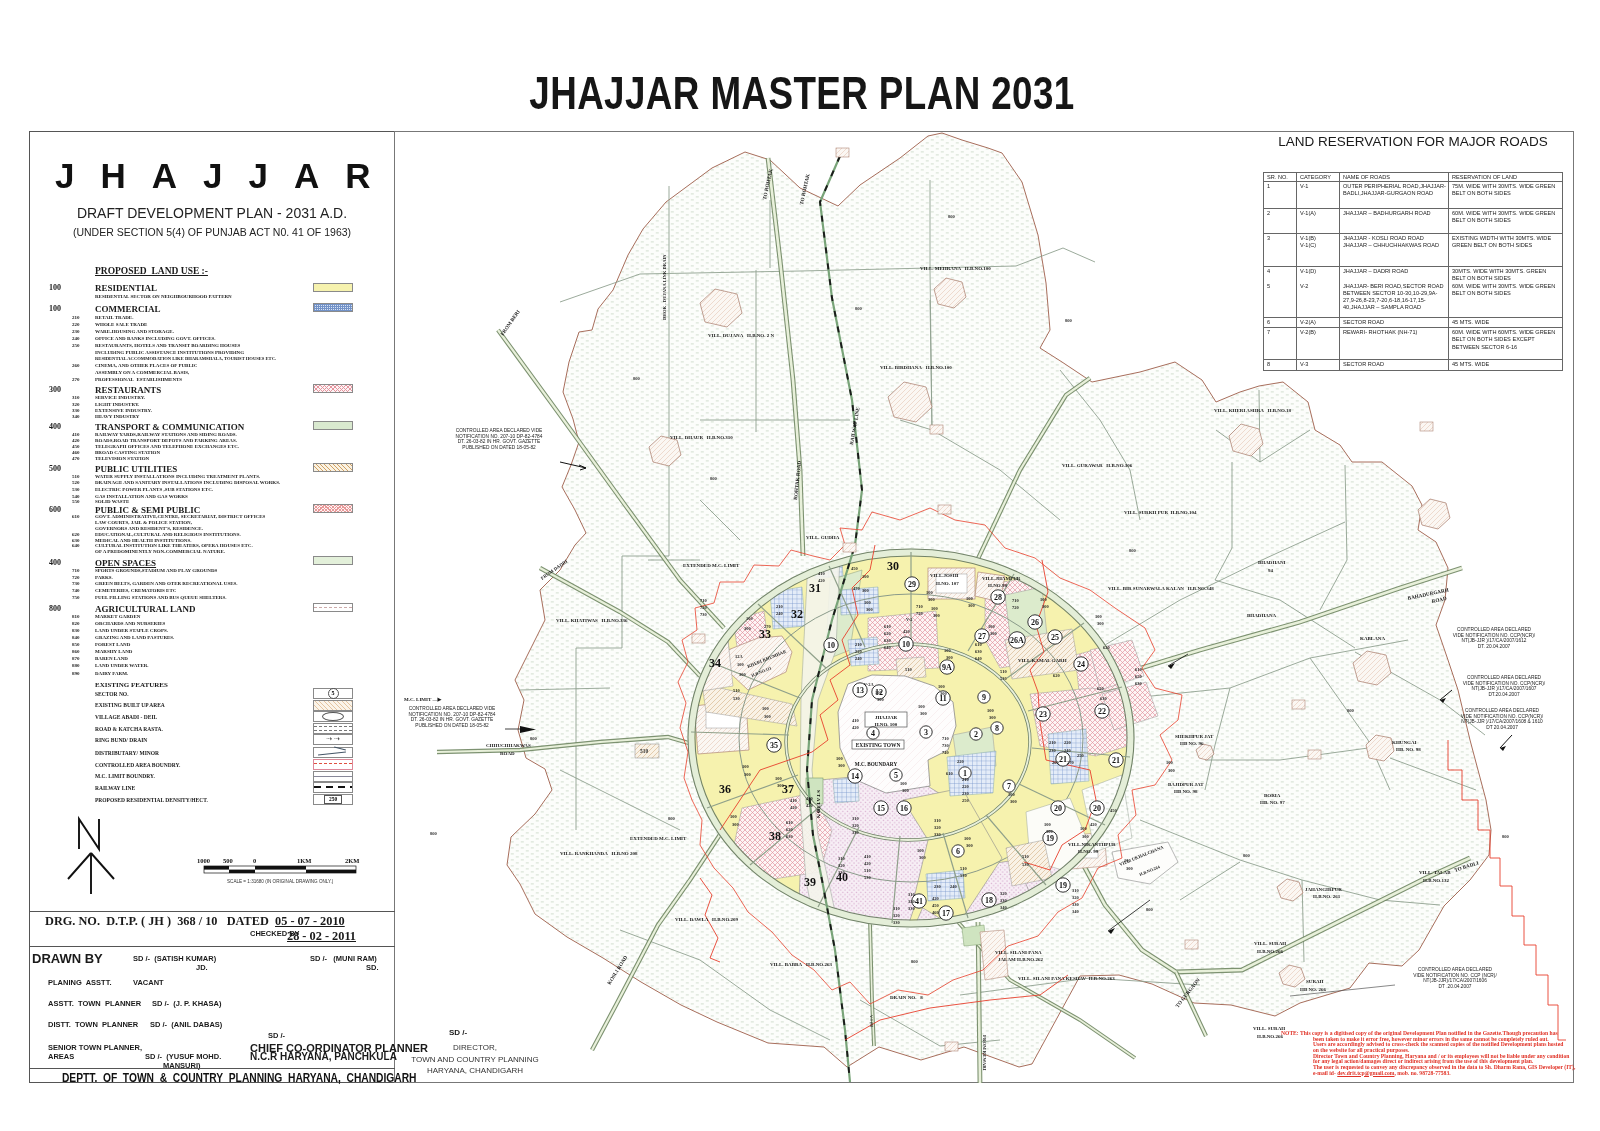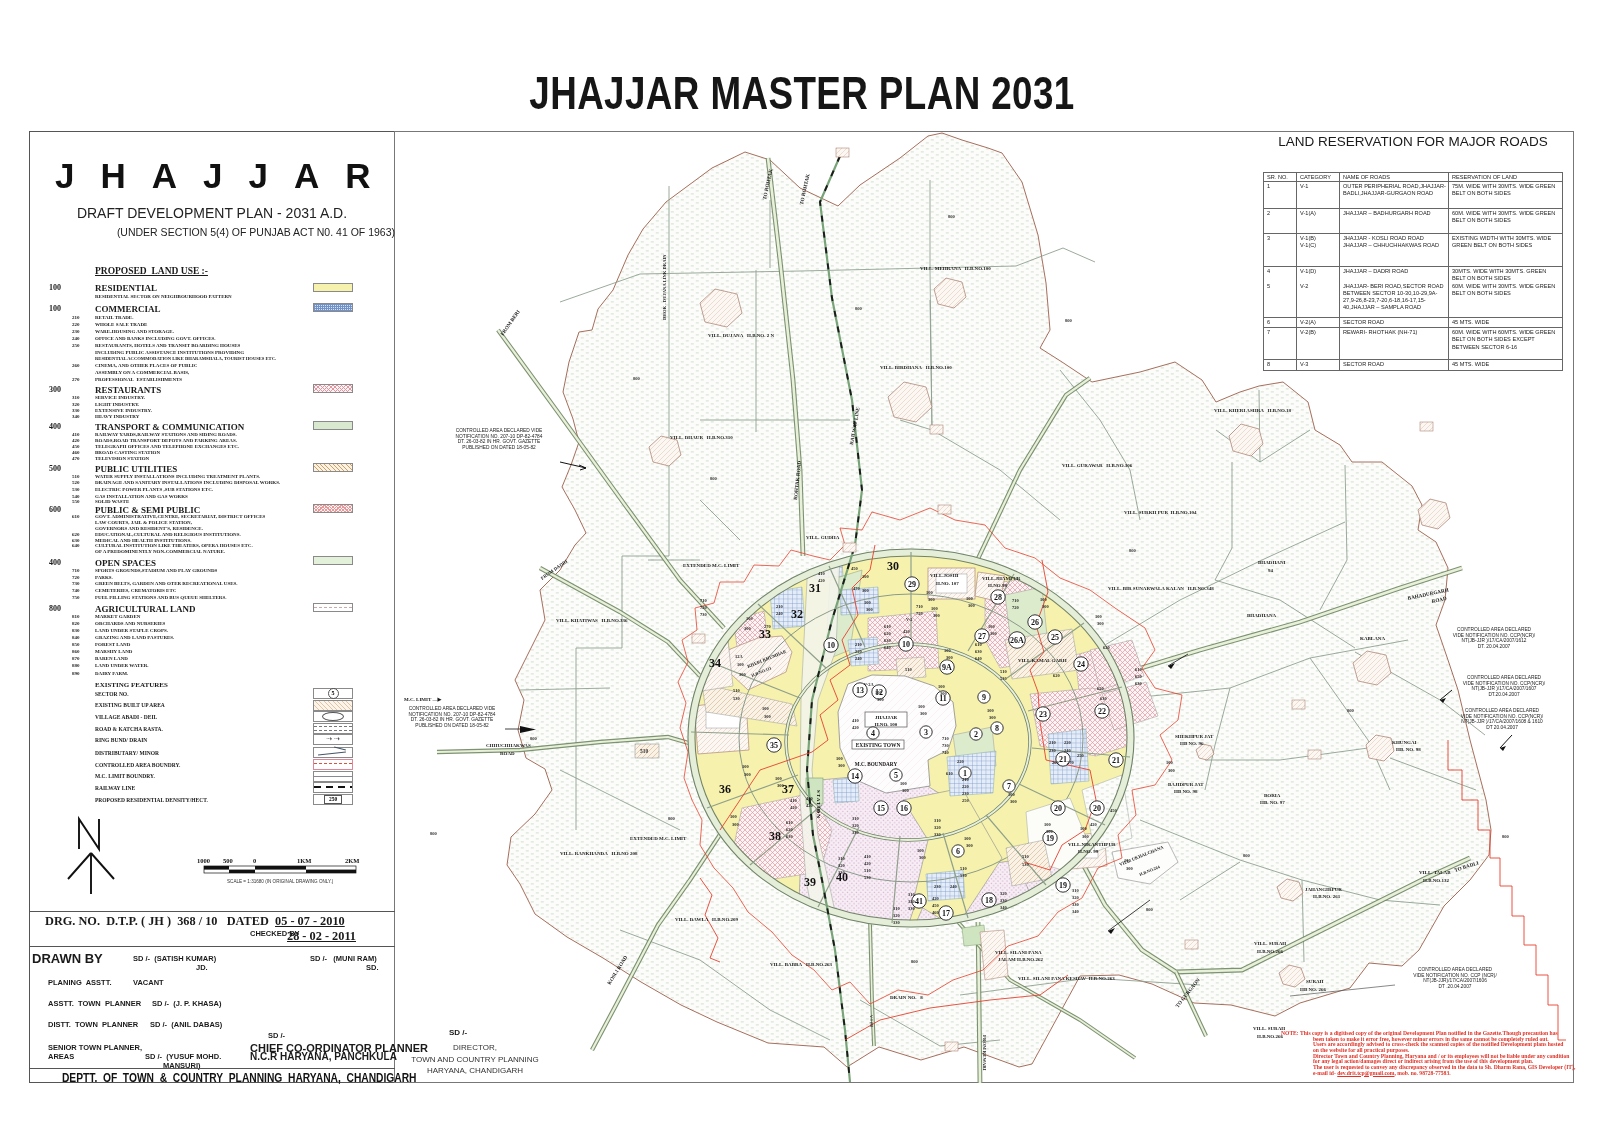--- a/index.html
+++ b/index.html
@@ -12,21 +12,21 @@
 
 <div class="abs b" style="left:402px;top:66px;width:800px;text-align:center;font-size:46px;letter-spacing:0.5px;transform:scaleX(0.80);transform-origin:50% 50%;color:#161616;">JHAJJAR MASTER PLAN 2031</div>
 
 <div class="abs" style="left:29px;top:131px;width:366px;height:952px;border:1.5px solid #555;box-sizing:border-box;"></div>
 
 <div class="abs" style="left:394px;top:131px;width:1180px;height:952px;border:1px solid #777;box-sizing:border-box;"></div>
 
 <div class="abs b" style="left:29px;top:156px;width:366px;text-align:center;font-size:35px;letter-spacing:26px;text-indent:26px;color:#111;">JHAJJAR</div>
 
 <div class="abs" style="left:29px;top:205px;width:366px;text-align:center;font-size:14px;color:#222;">DRAFT DEVELOPMENT PLAN - 2031 A.D.</div>
-<div class="abs" style="left:29px;top:226px;width:366px;text-align:right;font-size:10.5px;color:#222;">(UNDER SECTION 5(4) OF PUNJAB ACT N0. 41 OF 1963)</div>
+<div class="abs" style="left:29px;top:226px;width:366px;text-align:center;font-size:10.5px;color:#222;">(UNDER SECTION 5(4) OF PUNJAB ACT N0. 41 OF 1963)</div>
 
 <div class="abs ser b" style="left:95px;top:266px;font-size:9.5px;line-height:10.7px;color:#1a1a1a;"><u>PROPOSED&nbsp; LAND USE :-</u></div>
 
 <div class="abs ser b" style="left:49px;top:283px;font-size:8px;line-height:9.2px;color:#1a1a1a;">100</div>
 <div class="abs ser b" style="left:95px;top:283px;font-size:9px;line-height:10.2px;color:#1a1a1a;">RESIDENTIAL</div>
 <div class="abs ser b" style="left:95px;top:294px;font-size:5px;line-height:6.2px;color:#1a1a1a;">RESIDENTIAL SECTOR ON NEIGHBOURHOOD PATTERN</div>
 <div class="sw" style="left:313px;top:283px;background:#f6f2ae;"></div>
 
 <div class="abs ser b" style="left:49px;top:304px;font-size:8px;line-height:9.2px;color:#1a1a1a;">100</div>
 <div class="abs ser b" style="left:95px;top:304px;font-size:9px;line-height:10.2px;color:#1a1a1a;">COMMERCIAL</div>
@@ -98,21 +98,21 @@
 <div class="abs ser b" style="left:72px;top:532px;font-size:5px;line-height:6.2px;color:#1a1a1a;">620</div>
 <div class="abs ser b" style="left:95px;top:532px;font-size:5px;line-height:6.2px;color:#1a1a1a;">EDUCATIONAL,CULTURAL AND RELIGIOUS INSTITUTIONS.</div>
 <div class="abs ser b" style="left:72px;top:538px;font-size:5px;line-height:6.2px;color:#1a1a1a;">630</div>
 <div class="abs ser b" style="left:95px;top:538px;font-size:5px;line-height:6.2px;color:#1a1a1a;">MEDICAL AND HEALTH INSTITUTIONS.</div>
 <div class="abs ser b" style="left:72px;top:543px;font-size:5px;line-height:6.2px;color:#1a1a1a;">640</div>
 <div class="abs ser b" style="left:95px;top:543px;font-size:5px;line-height:6.2px;color:#1a1a1a;">CULTURAL INSTITUTION LIKE THEATERS, OPERA HOUSES ETC.</div>
 <div class="abs ser b" style="left:95px;top:549px;font-size:5px;line-height:6.2px;color:#1a1a1a;">OF A PREDOMINENTLY NON-COMMERCIAL NATURE.</div>
 <div class="sw" style="left:313px;top:504px;background-color:#fdf2f2;background-image:repeating-linear-gradient(45deg,#e89898 0,#e89898 .8px,transparent .8px,transparent 2.4px),repeating-linear-gradient(-45deg,#e89898 0,#e89898 .8px,transparent .8px,transparent 2.4px);"></div>
 
 <div class="abs ser b" style="left:49px;top:558px;font-size:8px;line-height:9.2px;color:#1a1a1a;">400</div>
-<div class="abs ser b" style="left:95px;top:558px;font-size:9px;line-height:10.2px;color:#1a1a1a;">OPEN  SPACES</div>
+<div class="abs ser b" style="left:95px;top:558px;font-size:9px;line-height:10.2px;color:#1a1a1a;text-decoration:underline;">OPEN  SPACES</div>
 <div class="abs ser b" style="left:72px;top:568px;font-size:5px;line-height:6.2px;color:#1a1a1a;">710</div>
 <div class="abs ser b" style="left:95px;top:568px;font-size:5px;line-height:6.2px;color:#1a1a1a;">SPORTS GROUNDS,STADIUM AND PLAY GROUNDS</div>
 <div class="abs ser b" style="left:72px;top:575px;font-size:5px;line-height:6.2px;color:#1a1a1a;">720</div>
 <div class="abs ser b" style="left:95px;top:575px;font-size:5px;line-height:6.2px;color:#1a1a1a;">PARKS.</div>
 <div class="abs ser b" style="left:72px;top:581px;font-size:5px;line-height:6.2px;color:#1a1a1a;">730</div>
 <div class="abs ser b" style="left:95px;top:581px;font-size:5px;line-height:6.2px;color:#1a1a1a;">GREEN BELTS, GARDEN AND OTER RECREATIONAL USES.</div>
 <div class="abs ser b" style="left:72px;top:588px;font-size:5px;line-height:6.2px;color:#1a1a1a;">740</div>
 <div class="abs ser b" style="left:95px;top:588px;font-size:5px;line-height:6.2px;color:#1a1a1a;">CEMETERIES, CREMATORIS ETC</div>
 <div class="abs ser b" style="left:72px;top:595px;font-size:5px;line-height:6.2px;color:#1a1a1a;">750</div>
 <div class="abs ser b" style="left:95px;top:595px;font-size:5px;line-height:6.2px;color:#1a1a1a;">FUEL FILLING STATIONS AND BUS QUEUE SHELTERS.</div>

